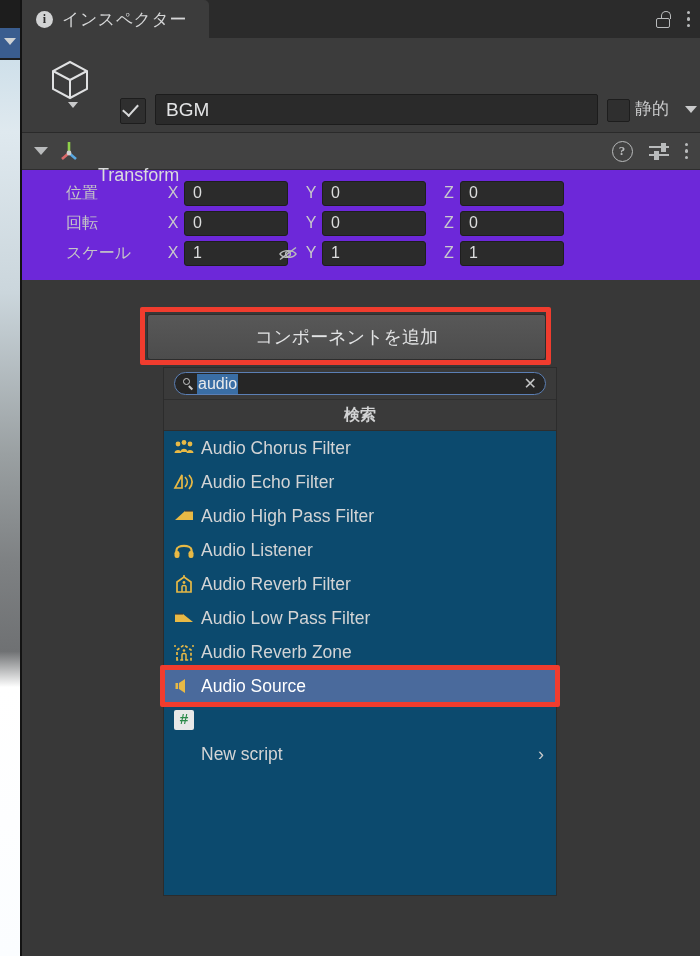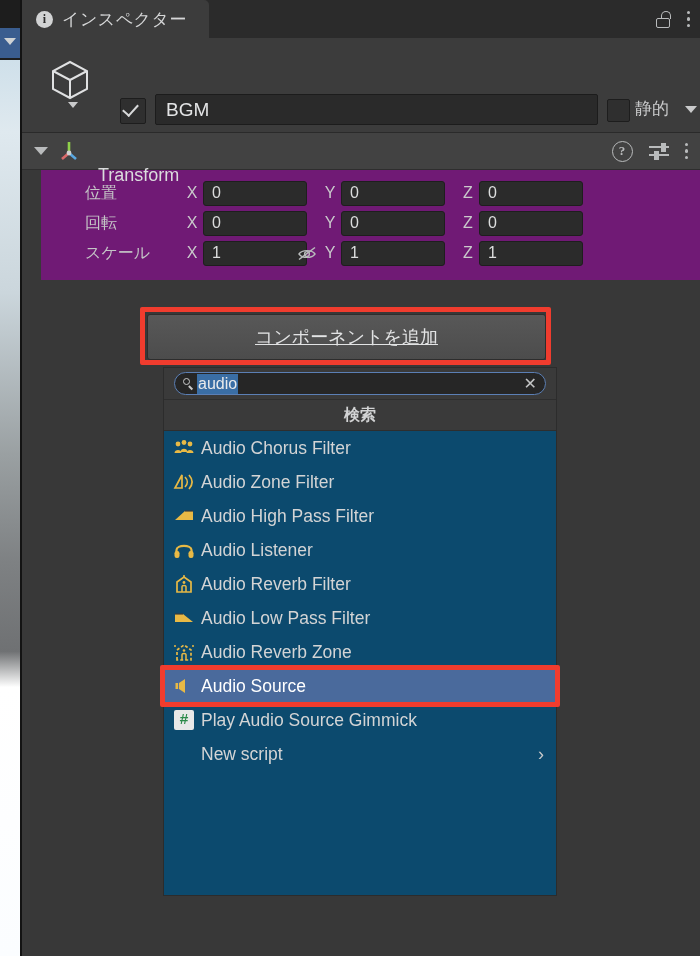--- a/index.html
+++ b/index.html
@@ -79,34 +79,34 @@
   .comp-icon{margin-left:10px;width:22px;height:22px;position:relative;}
   .comp-title{margin-left:18px;color:#dbdcdd;font-size:18px;margin-top:48px;}
   .comp-header-right{position:absolute;right:12px;top:0;height:36px;display:flex;align-items:center;gap:16px;}
   .icon-help{width:19px;height:19px;border-radius:50%;border:1.6px solid #b9bbbc;color:#b9bbbc;
     font-size:13px;display:flex;align-items:center;justify-content:center;font-weight:bold;
     font-family:"Liberation Serif",serif;}
   .icon-settings{width:20px;height:16px;position:relative;}
   .icon-settings .ln{position:absolute;left:0;width:20px;height:1.8px;background:#b9bbbc;}
   .icon-settings .kn{position:absolute;width:5px;height:9px;background:#b9bbbc;}
 
-  .transform-body{background:#701a75;padding:8px 0 12px 0;margin-left:19px;}
+  .transform-body{background:#6d28d9;padding:8px 0 12px 0;}
   .row{height:30px;display:flex;align-items:center;position:relative;}
   .row-label{width:140px;padding-left:44px;box-sizing:border-box;color:#c4c5c6;font-size:16px;}
   .axis{color:#c9cacb;font-size:16px;width:22px;text-align:center;}
   .vfield{width:104px;height:25px;background:#2b2b2b;border:1px solid #1e1e1e;border-radius:3px;
     color:#dcdddd;font-size:16px;display:flex;align-items:center;padding-left:8px;box-sizing:border-box;margin-right:12px;}
   .eye-off{position:absolute;left:256px;width:20px;height:15px;}
 
   
   .add-wrap{position:absolute;left:140px;top:307px;width:411px;height:58px;}
   .add-annot{position:absolute;inset:0;border:5px solid #f03c2e;border-radius:2px;box-sizing:border-box;}
   .add-btn{position:absolute;left:7px;top:7px;width:397px;height:44px;
     background:linear-gradient(to bottom,#585858,#4c4c4c);border:1px solid #2d2d2d;border-radius:3px;
-    display:flex;align-items:center;justify-content:center;color:#e2e3e4;font-size:18px;text-decoration:underline;}
+    display:flex;align-items:center;justify-content:center;color:#e2e3e4;font-size:18px;}
 
   
   .dropdown{position:absolute;left:163px;top:367px;width:394px;height:529px;
     background:#0c4a6e;border:1px solid #2c2c2c;box-sizing:border-box;}
   .search-bar{height:31px;background:#3a3a3a;display:flex;align-items:center;padding:0 10px;box-sizing:border-box;}
   .search-box{position:relative;flex:1;height:23px;background:#262626;border:1px solid #5b7fb5;
     border-radius:12px;display:flex;align-items:center;padding:0 8px;box-sizing:border-box;}
   .search-glass{width:11px;height:11px;position:relative;flex:0 0 auto;margin-right:3px;}
   .search-glass .c{position:absolute;left:0;top:0;width:7px;height:7px;border:1.5px solid #c9cacb;border-radius:50%;box-sizing:border-box;}
   .search-glass .h{position:absolute;left:6px;top:6.5px;width:5px;height:1.5px;background:#c9cacb;transform:rotate(45deg);transform-origin:left center;}
@@ -291,21 +291,21 @@
         <span class="txt">Audio Chorus Filter</span>
       </div>
 
 
       <div class="dd-item">
         <svg class="ic" viewBox="0 0 22 22">
           <path d="M2 17 L9 4 L9 17 Z" fill="none" stroke="#e8b945" stroke-width="1.7"></path>
           <path d="M12 6 C15 9 15 13 12 16" fill="none" stroke="#e8b945" stroke-width="1.7"></path>
           <path d="M16 4 C20 8.5 20 13.5 16 18" fill="none" stroke="#e8b945" stroke-width="1.7"></path>
         </svg>
-        <span class="txt">Audio Zone Filter</span>
+        <span class="txt">Audio Echo Filter</span>
       </div>
 
       <div class="dd-item">
         <svg class="ic" viewBox="0 0 22 22">
           <path d="M2 15 L12 6 L20 6 L20 15 Z" fill="#e8b945"></path>
           <path d="M12 6 L20 6" stroke="#3a3a3a" stroke-width="1.2"></path>
         </svg>
         <span class="txt">Audio High Pass Filter</span>
       </div>
 
@@ -353,21 +353,20 @@
           <rect x="2.5" y="8" width="2.6" height="6" fill="#e8b945"></rect>
         </svg>
         <span class="txt">Audio Source</span>
         <span class="sel-annot"></span>
       </div>
 
       <div class="dd-item">
         <span class="ic" style="display:flex;align-items:center;justify-content:center;">
           <span class="script-ic">#</span>
         </span>
-        <span class="txt">Play Audio Source Gimmick</span>
       </div>
 
       <div class="dd-item noindent">
         <span class="txt">New script</span>
         <span class="chev">›</span>
       </div>
 
     </div>
   </div>
 

